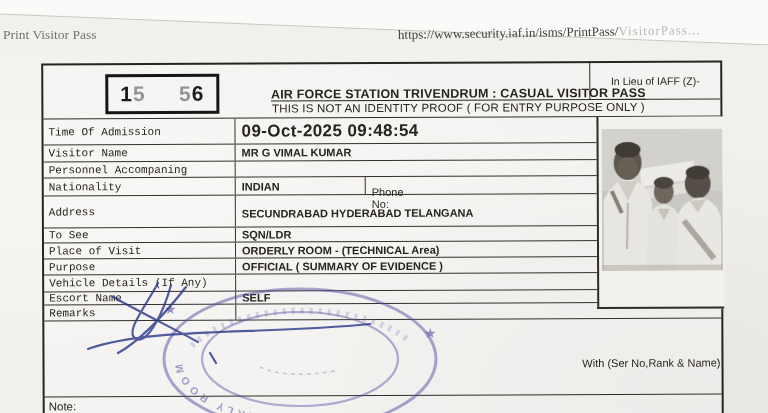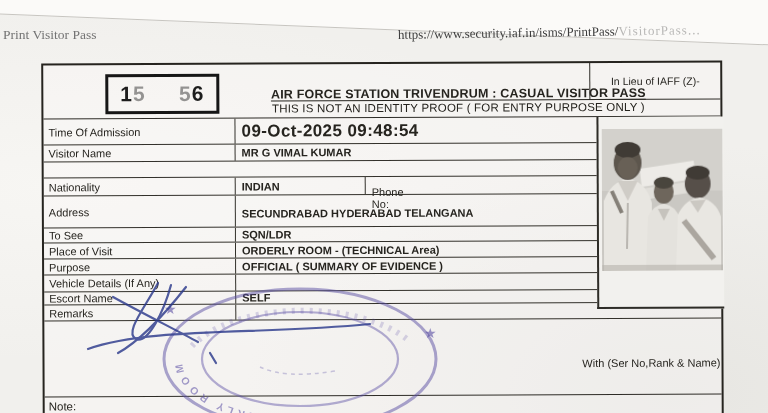--- a/index.html
+++ b/index.html
@@ -44,21 +44,21 @@
   .subtitle{font-size:11.5px;margin-top:1px;letter-spacing:.2px;}
   .inlieu{
     position:absolute;right:0;top:0;width:131px;height:37px;box-sizing:border-box;
     border-left:1.5px solid #2e2c27;border-bottom:1.5px solid #2e2c27;
     display:flex;align-items:center;justify-content:center;font-size:10.5px;
   }
   
   .rows{position:relative;}
   .row{display:flex;border-bottom:1.5px solid #33312b;box-sizing:border-box;}
   .cell{display:flex;align-items:center;box-sizing:border-box;}
-  .lab{width:192px;border-right:1.5px solid #33312b;padding-left:5px;font-size:11px;}
+  .lab{width:192px;border-right:1.5px solid #33312b;padding-left:5px;font-size:11px;font-family:Liberation Mono, monospace;}
   .val{flex:1;padding-left:6px;font-size:11px;font-weight:bold;}
   .val.big{font-size:17px;letter-spacing:.4px;}
   .subcell{border-right:1.5px solid #33312b;padding-left:6px;font-size:11px;}
   .w130{width:130px;flex:none;}
   .w58{width:58px;flex:none;font-weight:normal;margin-top:21px;}
   .h26{height:26px}.h17{height:17px}.h16{height:16px}.h18{height:18px}
   .h32{height:32px}.h15{height:15px}.h13{height:13px}
   
   .photocell{
     position:absolute;left:553px;top:0;width:127px;height:192px;box-sizing:border-box;
@@ -112,20 +112,21 @@
       <div class="cell lab">Time Of Admission</div>
       <div class="cell val big">09-Oct-2025 09:48:54</div>
     </div>
 
     <div class="row h17">
       <div class="cell lab">Visitor Name</div>
       <div class="cell val">MR G VIMAL KUMAR</div>
     </div>
 
     <div class="row h16">
+      <div class="cell lab">Personnel Accompaning</div>
       <div class="cell val"></div>
     </div>
 
     <div class="row h18">
       <div class="cell lab">Nationality</div>
       <div class="cell val subcell w130">INDIAN</div>
       <div class="cell subcell w58">Phone No:</div>
       <div class="cell val"></div>
     </div>
 

